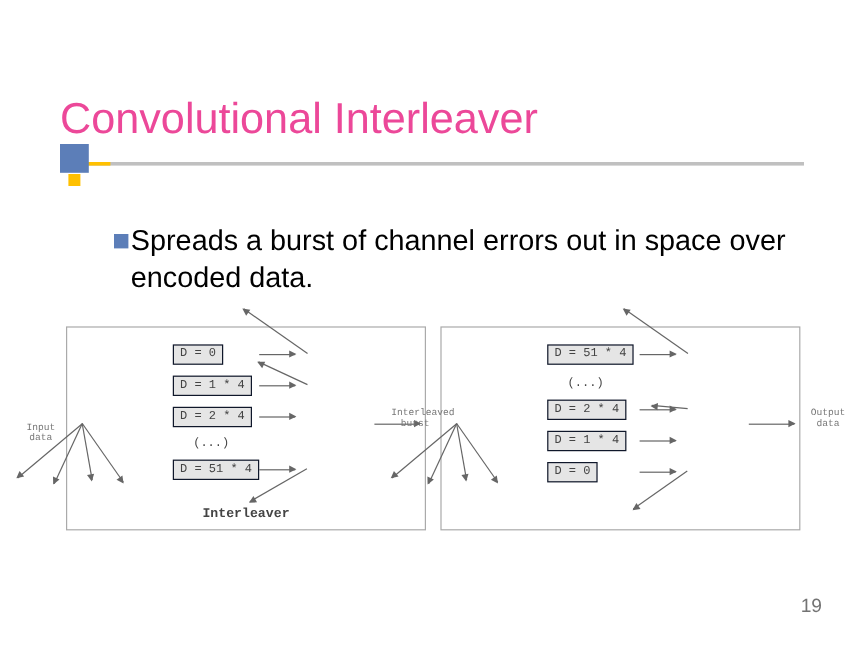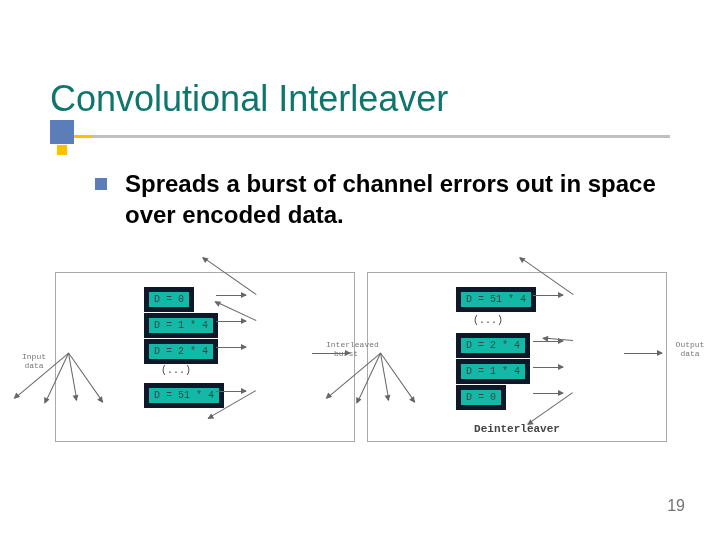--- a/index.html
+++ b/index.html
@@ -2,27 +2,27 @@
 <html><head>
 <meta charset="utf-8">
 <style>
   * { box-sizing: border-box; margin: 0; padding: 0; }
   html, body { width: 720px; height: 540px; background: #fff; font-family: Verdana, Geneva, sans-serif; position: relative; }
   .title-area { position: absolute; left: 50px; top: 78px; }
   .accent-bar { position: absolute; left: 50px; top: 135px; height: 3px; width: 620px; background: #c0c0c0; }
   .accent-bar::before { content:""; position:absolute; left:0; top:0; height:3px; width:42px; background:#ffc000; }
   .square-big { position:absolute; left:50px; top:120px; width:24px; height:24px; background:#5c7eb8; }
   .square-small { position:absolute; left:57px; top:145px; width:10px; height:10px; background:#ffc000; }
-  .title { font-size: 36px; font-weight: 400; letter-spacing: 0; color:#0f766e; }
-  .bullet-row { position:absolute; left:95px; top:168px; width: 570px; display:flex; gap:18px;font-weight:bold; }
+  .title { font-size: 36px; font-weight: 400; letter-spacing: 0; color:#ec4899; }
+  .bullet-row { position:absolute; left:95px; top:185px; width: 570px; display:flex; gap:2px; }
   .bullet-icon { width:12px; height:12px; background:#5c7eb8; margin-top:10px; flex:0 0 auto; }
   .bullet-text { font-size:24px; line-height:1.3; color:#000; }
   .diagrams { position:absolute; left:55px; top:272px; width:615px; height:180px; display:flex; gap:12px; }
   .panel { border:1px solid #aaa; position:relative; width:300px; height:170px; font-family: "Courier New", monospace; font-size:10px; color:#444; }
-  .dbox { position:absolute; border:5px solid #0f172a; padding:2px 5px; background:#14b8a6; white-space:nowrap; }
+  .dbox { position:absolute; border:1px solid #0f172a; padding:2px 5px; background:#e5e5e5; white-space:nowrap; }
   .dots { position:absolute; font-size:10px; }
   .caption { position:absolute; bottom:6px; left:0; right:0; text-align:center; font-weight:bold; font-size:11px; }
   .side-label { position:absolute; font-size:8px; color:#777; width:40px; text-align:center; line-height:1.1; }
   .page-num { position:absolute; right:35px; bottom:25px; font-size:16px; color:#737373; }
   
   .arr { position:absolute; height:1px; background:#666; }
   .arr::after { content:""; position:absolute; right:-1px; top:-3px; border-left:6px solid #666; border-top:3.5px solid transparent; border-bottom:3.5px solid transparent; }
   
   .fan { position:absolute; width:1px; background:#666; transform-origin: top left; }
   .fan::after { content:""; position:absolute; left:-3px; bottom:-1px; border-top:6px solid #666; border-left:3.5px solid transparent; border-right:3.5px solid transparent; }
@@ -62,20 +62,21 @@
     <div class="arr" style="left:160px; top:22px; width:30px;"></div>
     <div class="arr" style="left:160px; top:48px; width:30px;"></div>
     <div class="arr" style="left:160px; top:74px; width:30px;"></div>
     <div class="arr" style="left:160px; top:118px; width:30px;"></div>
 
     <div class="fan" style="left:200px; top:22px; height:65px; transform:rotate(-55deg) scaleY(-1);"></div>
     <div class="fan" style="left:200px; top:48px; height:45px; transform:rotate(-65deg) scaleY(-1);"></div>
     <div class="fan" style="left:200px; top:118px; height:55px; transform:rotate(-120deg) scaleY(-1);"></div>
 
     <div class="arr" style="left:256px; top:80px; width:38px;"></div>
+    <div class="caption">Interleaver</div>
   </div>
 
   <div class="panel">
     <div class="side-label" style="left:-42px; top:68px;">Interleaved
 burst</div>
     <div class="side-label" style="right:-44px; top:68px;">Output
 data</div>
 
     <div class="fan" style="left:12px; top:80px; height:60px; transform:rotate(-35deg);"></div>
     <div class="fan" style="left:12px; top:80px; height:48px; transform:rotate(-10deg);"></div>
@@ -91,18 +92,17 @@
     <div class="arr" style="left:165px; top:22px; width:30px;"></div>
     <div class="arr" style="left:165px; top:68px; width:30px;"></div>
     <div class="arr" style="left:165px; top:94px; width:30px;"></div>
     <div class="arr" style="left:165px; top:120px; width:30px;"></div>
 
     <div class="fan" style="left:205px; top:22px; height:65px; transform:rotate(-55deg) scaleY(-1);"></div>
     <div class="fan" style="left:205px; top:68px; height:30px; transform:rotate(-85deg) scaleY(-1);"></div>
     <div class="fan" style="left:205px; top:120px; height:55px; transform:rotate(-125deg) scaleY(-1);"></div>
 
     <div class="arr" style="left:256px; top:80px; width:38px;"></div>
-    <div class="caption">Deinterleaver</div>
   </div>
 
 </div>
 
 <div class="page-num">19</div>
 
 </body></html>

